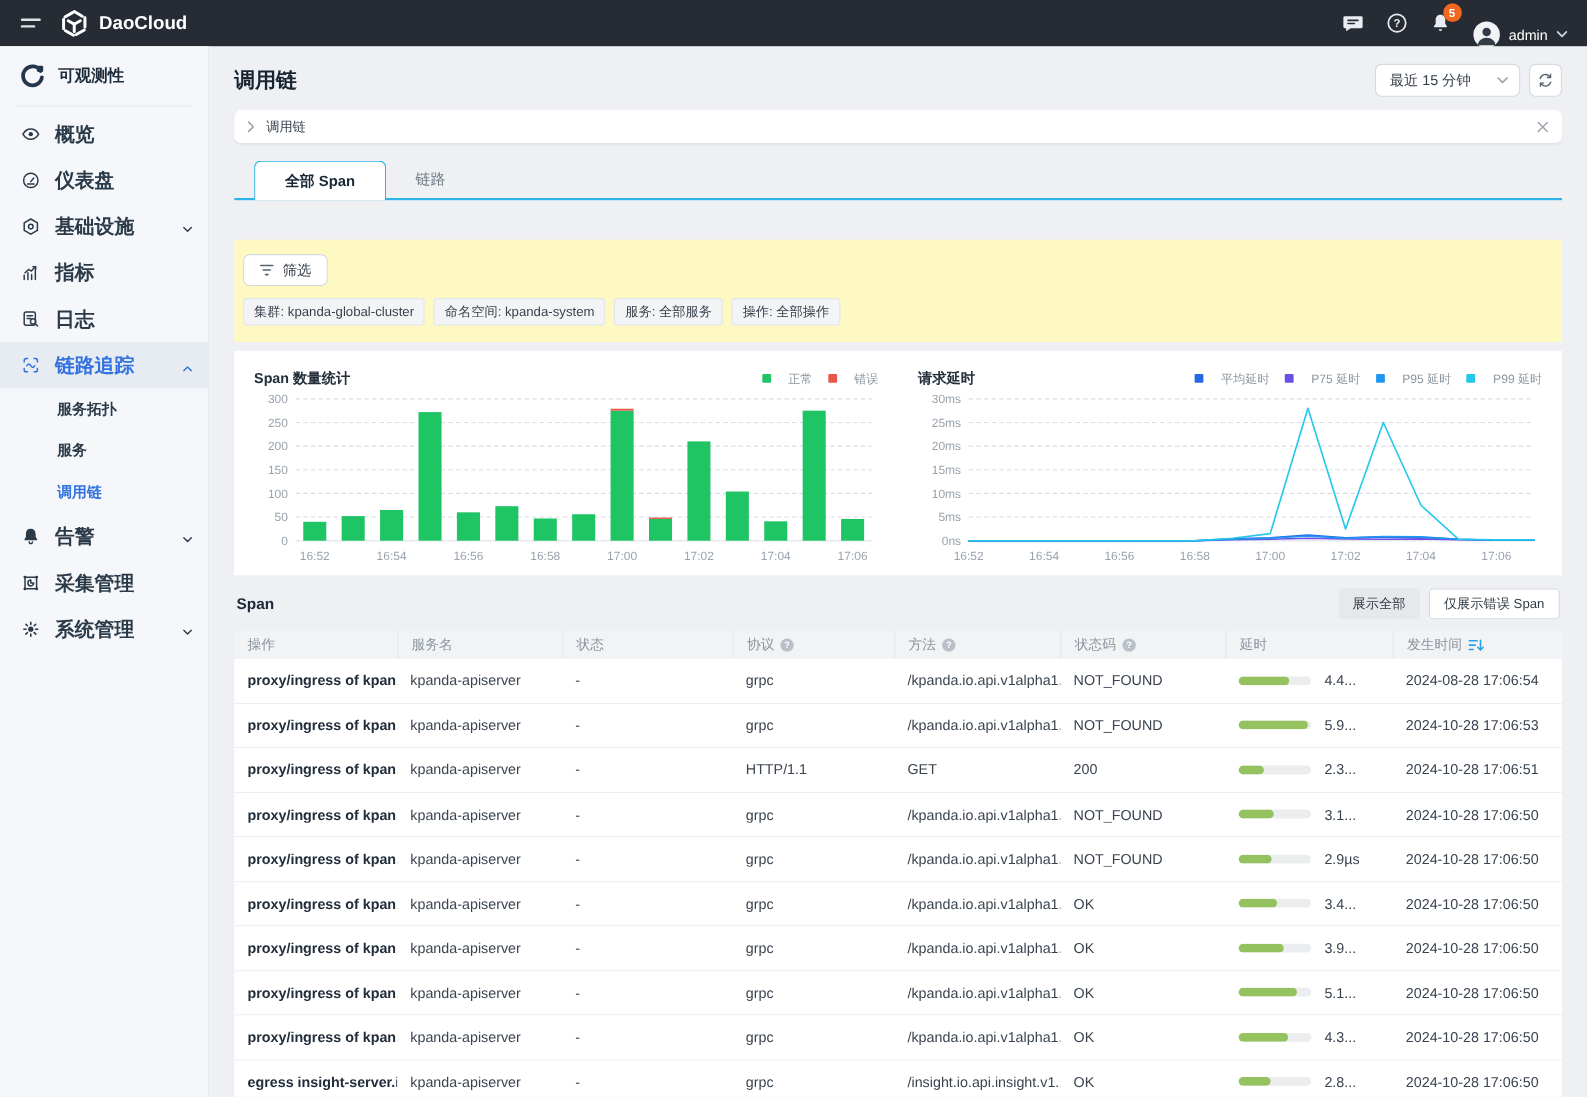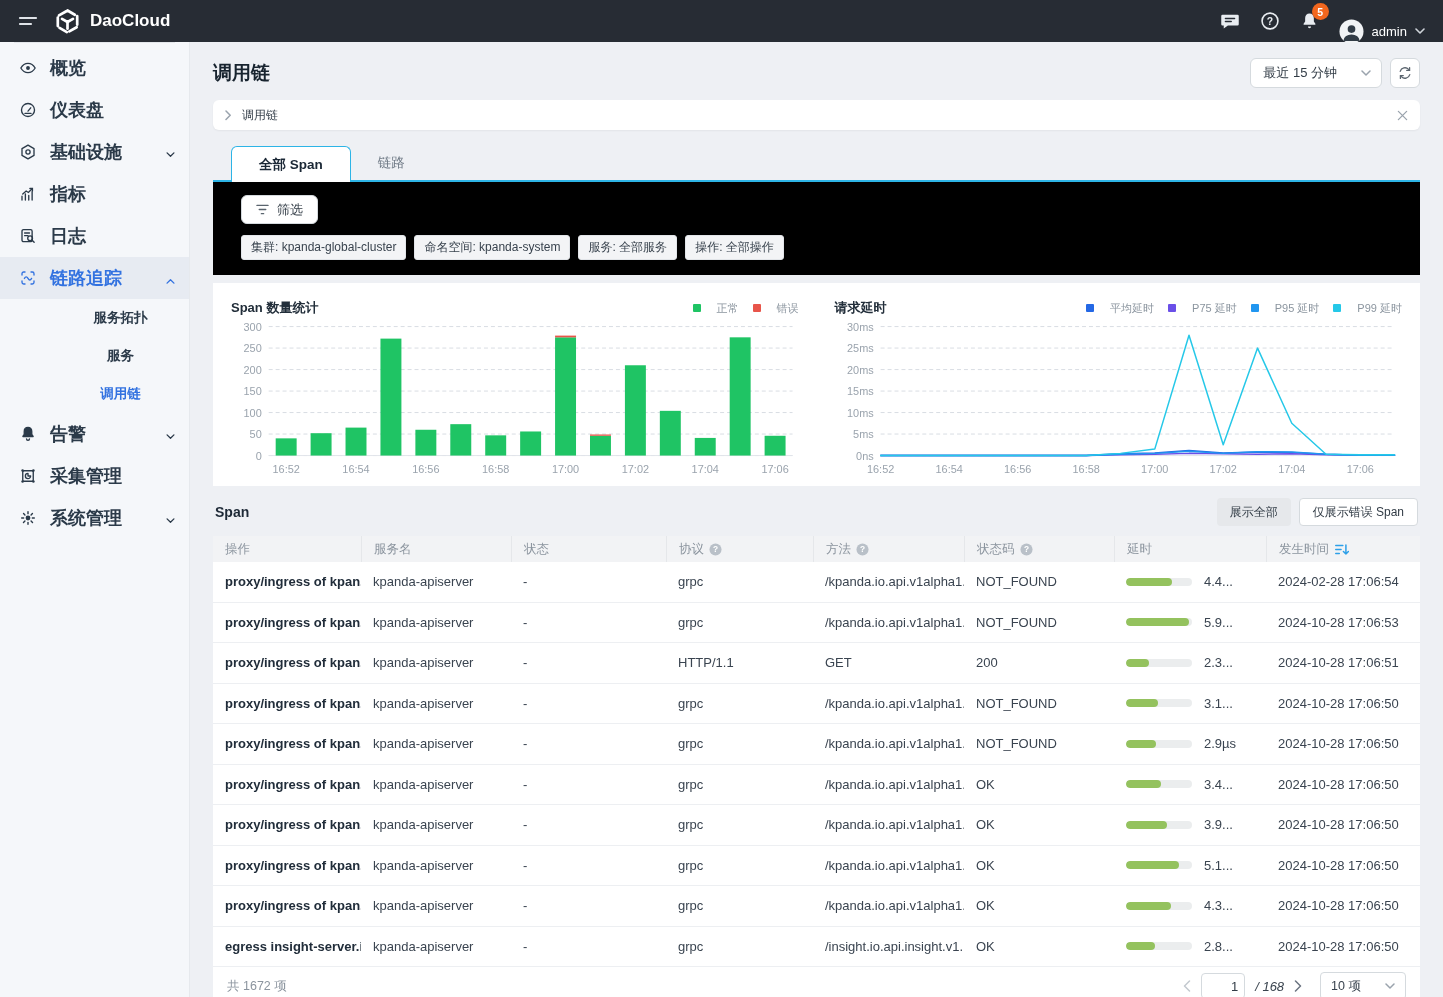--- a/index.html
+++ b/index.html
@@ -22,21 +22,21 @@
   .sidebar { width:190px; background:#f5f7fa; border-right:1px solid #e6e9ed; flex-shrink:0; }
   .product { display:flex; align-items:center; gap:12px; height:54px; padding:0 18px; }
   .product-label { font-size:15px; font-weight:bold; color:#1c2b3a; }
   .sb-divider { height:1px; background:#e4e7eb; margin:0 14px 4px; }
   .menu-item { display:flex; align-items:center; gap:13px; height:42px; padding:0 14px 0 19px; font-size:18px; color:#2b3a49; font-weight:bold; cursor:pointer; }
   .menu-item svg { color:#2b3a49; flex-shrink:0; }
   .menu-item .chev { margin-left:auto; color:#9aa3ad; }
   .menu-item.active { background:#e7ebf2; color:#3272e0; }
   .menu-item.active svg { color:#3272e0; }
   .menu-item.active .chev { color:#3272e0; }
-  .sub-item { height:38px; display:flex; align-items:center; padding-left:52px; font-size:13.5px; color:#2b3a49; font-weight:bold; cursor:pointer;justify-content:center; }
+  .sub-item { height:38px; display:flex; align-items:center; padding-left:52px; font-size:13.5px; color:#2b3a49; font-weight:bold; cursor:pointer; }
   .sub-item.active { color:#3272e0; }
 
   .main { flex:1; padding:16px 23px 0; min-width:0; }
 
   
   .page-head { display:flex; align-items:center; justify-content:space-between; }
   .page-title { font-size:19px; font-weight:bold; color:#18242f; }
   .head-controls { display:flex; gap:8px; }
   .time-select { height:30px; background:#fff; border:1px solid #d5dade; border-radius:6px; display:flex; align-items:center; gap:24px; padding:0 10px 0 12px; font-size:13px; color:#323c46; cursor:pointer; }
   .refresh-btn { width:30px; height:30px; background:#fff; border:1px solid #d5dade; border-radius:6px; display:flex; align-items:center; justify-content:center; color:#5a646e; cursor:pointer; }
@@ -44,21 +44,21 @@
   .breadcrumb { margin-top:12px; height:30px; background:#fff; border-radius:6px; box-shadow:0 1px 2px rgba(0,0,0,.05); display:flex; align-items:center; padding:0 12px; gap:10px; }
   .crumb-label { font-size:12px; color:#39434e; }
   .crumb-close { margin-left:auto; color:#9aa3ad; cursor:pointer; display:flex; }
 
   
   .tabs { margin-top:16px; display:flex; align-items:flex-end; border-bottom:2px solid #2db4e6; padding-left:18px; }
   .tab { height:34px; padding:0 27px; display:flex; align-items:center; font-size:13.5px; color:#6d7884; cursor:pointer; }
   .tab.active { height:36px; background:#fff; border:1px solid #2db4e6; border-bottom:none; border-radius:6px 6px 0 0; color:#1a2735; font-weight:bold; margin-bottom:-2px; }
 
   
-  .filter-panel { background:#000000; padding:13px 28px 15px; }
+  .filter-panel { background:#fef9c3; padding:13px 8px 15px;margin-top:36px; }
   .filter-btn { display:inline-flex; align-items:center; gap:8px; height:29px; padding:0 14px; border:1px solid #d5dade; border-radius:6px; font-size:13px; color:#323c46; background:#fff; cursor:pointer; }
   .chips { margin-top:11px; display:flex; gap:8px; }
   .chip { background:#f3f4f6; border:1px solid #e2e5e9; border-radius:3px; padding:3px 9px; font-size:12px; color:#39434e; cursor:pointer; }
 
   
   .charts-panel { margin-top:8px; background:#fff; padding:15px 18px 2px; display:flex; gap:36px; }
   .chart { flex:1; min-width:0; }
   .chart-head { display:flex; justify-content:space-between; align-items:center; height:20px; }
   .chart-title { font-size:13px; font-weight:bold; color:#222e3a; }
   .legend { display:flex; gap:14px; }
@@ -148,20 +148,27 @@
       <svg width="10" height="7" viewBox="0 0 10 7" fill="none">
           <path d="M1 1l4 4 4-4" stroke="#cfd4da" stroke-width="1.6" stroke-linecap="round" stroke-linejoin="round"></path>
         </svg>
     </span>
   </div>
 </header>
 
 <div class="layout">
 
   <aside class="sidebar">
+    <div class="product">
+      <svg width="23" height="23" viewBox="0 0 24 24" fill="none">
+          <path d="M19.8 6.8A9 9 0 1 0 21 12.8" stroke="#24374a" stroke-width="3.6" fill="none" stroke-linecap="round"></path>
+          <rect x="16.2" y="1.8" width="6" height="6" rx="1.4" fill="#24374a"></rect>
+        </svg>
+      <span class="product-label">可观测性</span>
+    </div>
     <div class="sb-divider"></div>
 
     <div class="menu-item">
       <svg width="18" height="18" viewBox="0 0 24 24" fill="none" stroke="currentColor" stroke-width="1.8">
           <path d="M2.5 12S6 5.8 12 5.8 21.5 12 21.5 12 18 18.2 12 18.2 2.5 12 2.5 12z"></path>
           <circle cx="12" cy="12" r="2.6" fill="currentColor" stroke="none"></circle>
         </svg>
       <span>概览</span>
     </div>
     <div class="menu-item">
@@ -474,21 +481,21 @@
               <div class="td ">-</div>
               <div class="td ">grpc</div>
               <div class="td ">/kpanda.io.api.v1alpha1...</div>
               <div class="td ">NOT_FOUND</div>
               <div class="td lat">
                 <span class="lat-track">
                   <span class="lat-fill" style="width: 70%; display: block; background: rgb(148, 194, 94);"></span>
                 </span>
                 <span>4.4...</span>
               </div>
-              <div class="td ">2024-02-28 17:06:54</div>
+              <div class="td ">2024-08-28 17:06:54</div>
             </div>
             <div class="tr">
               <div class="td op">proxy/ingress of kpan...</div>
               <div class="td ">kpanda-apiserver</div>
               <div class="td ">-</div>
               <div class="td ">grpc</div>
               <div class="td ">/kpanda.io.api.v1alpha1...</div>
               <div class="td ">NOT_FOUND</div>
               <div class="td lat">
                 <span class="lat-track">

